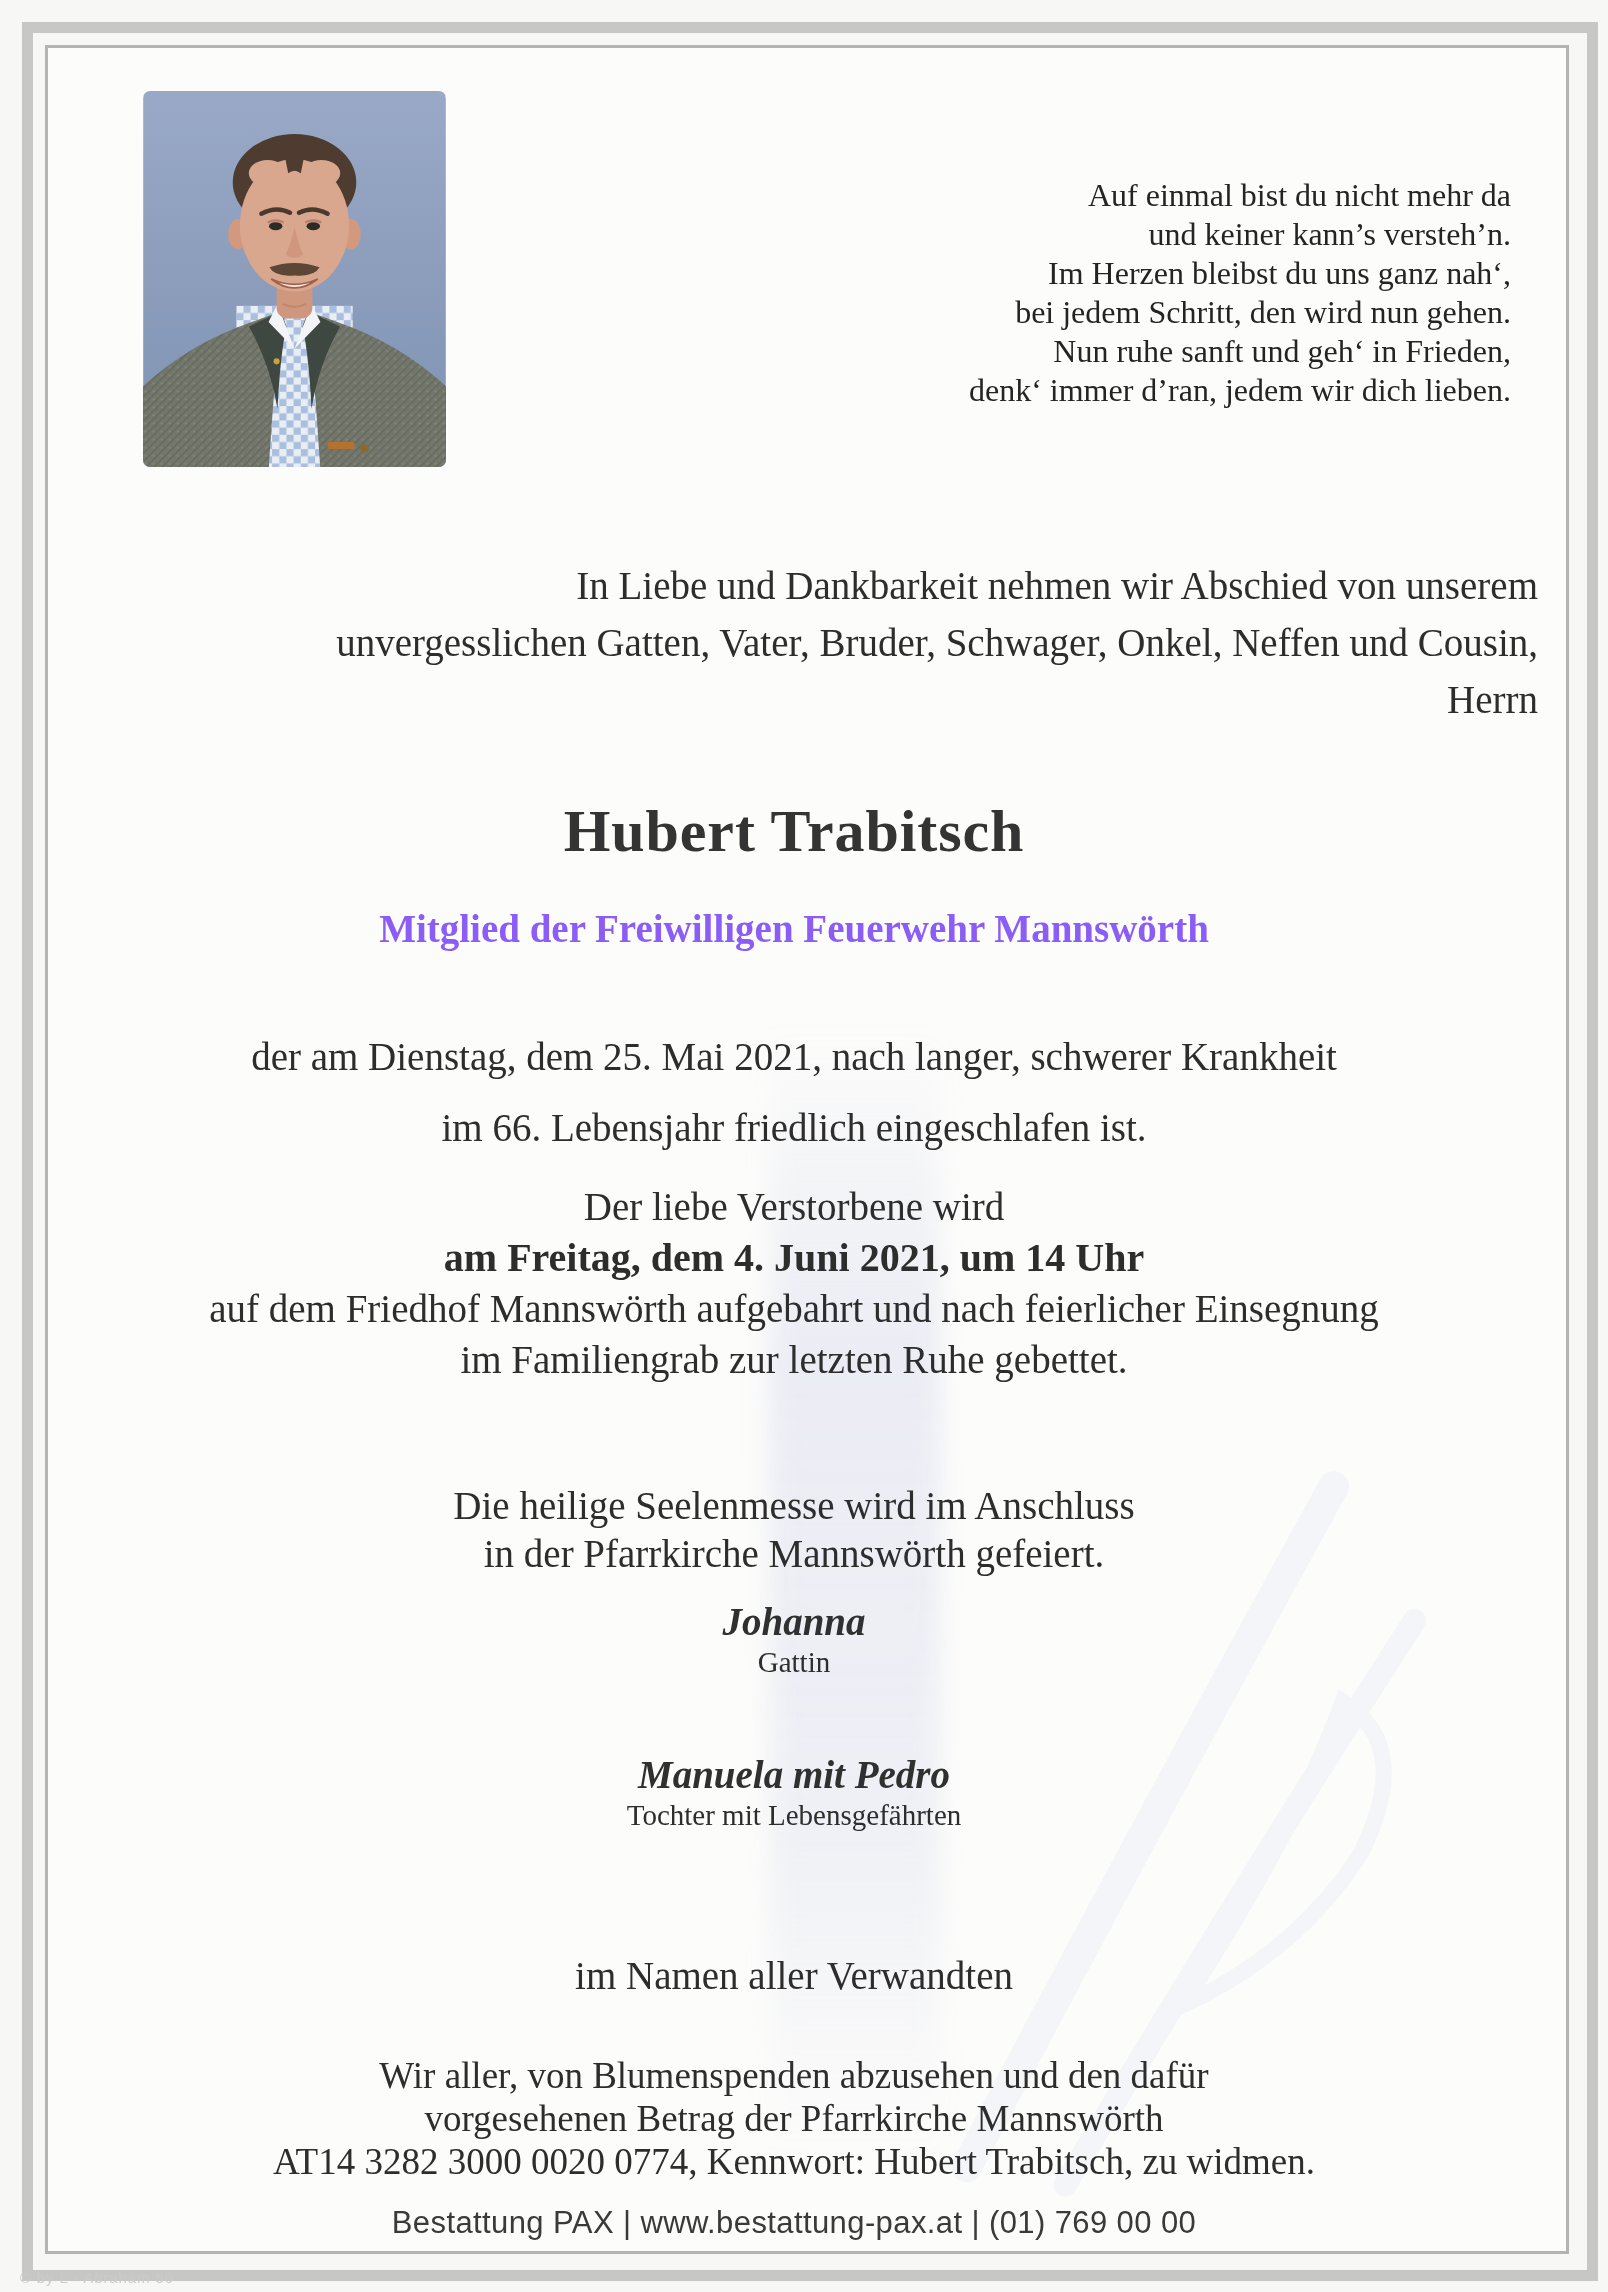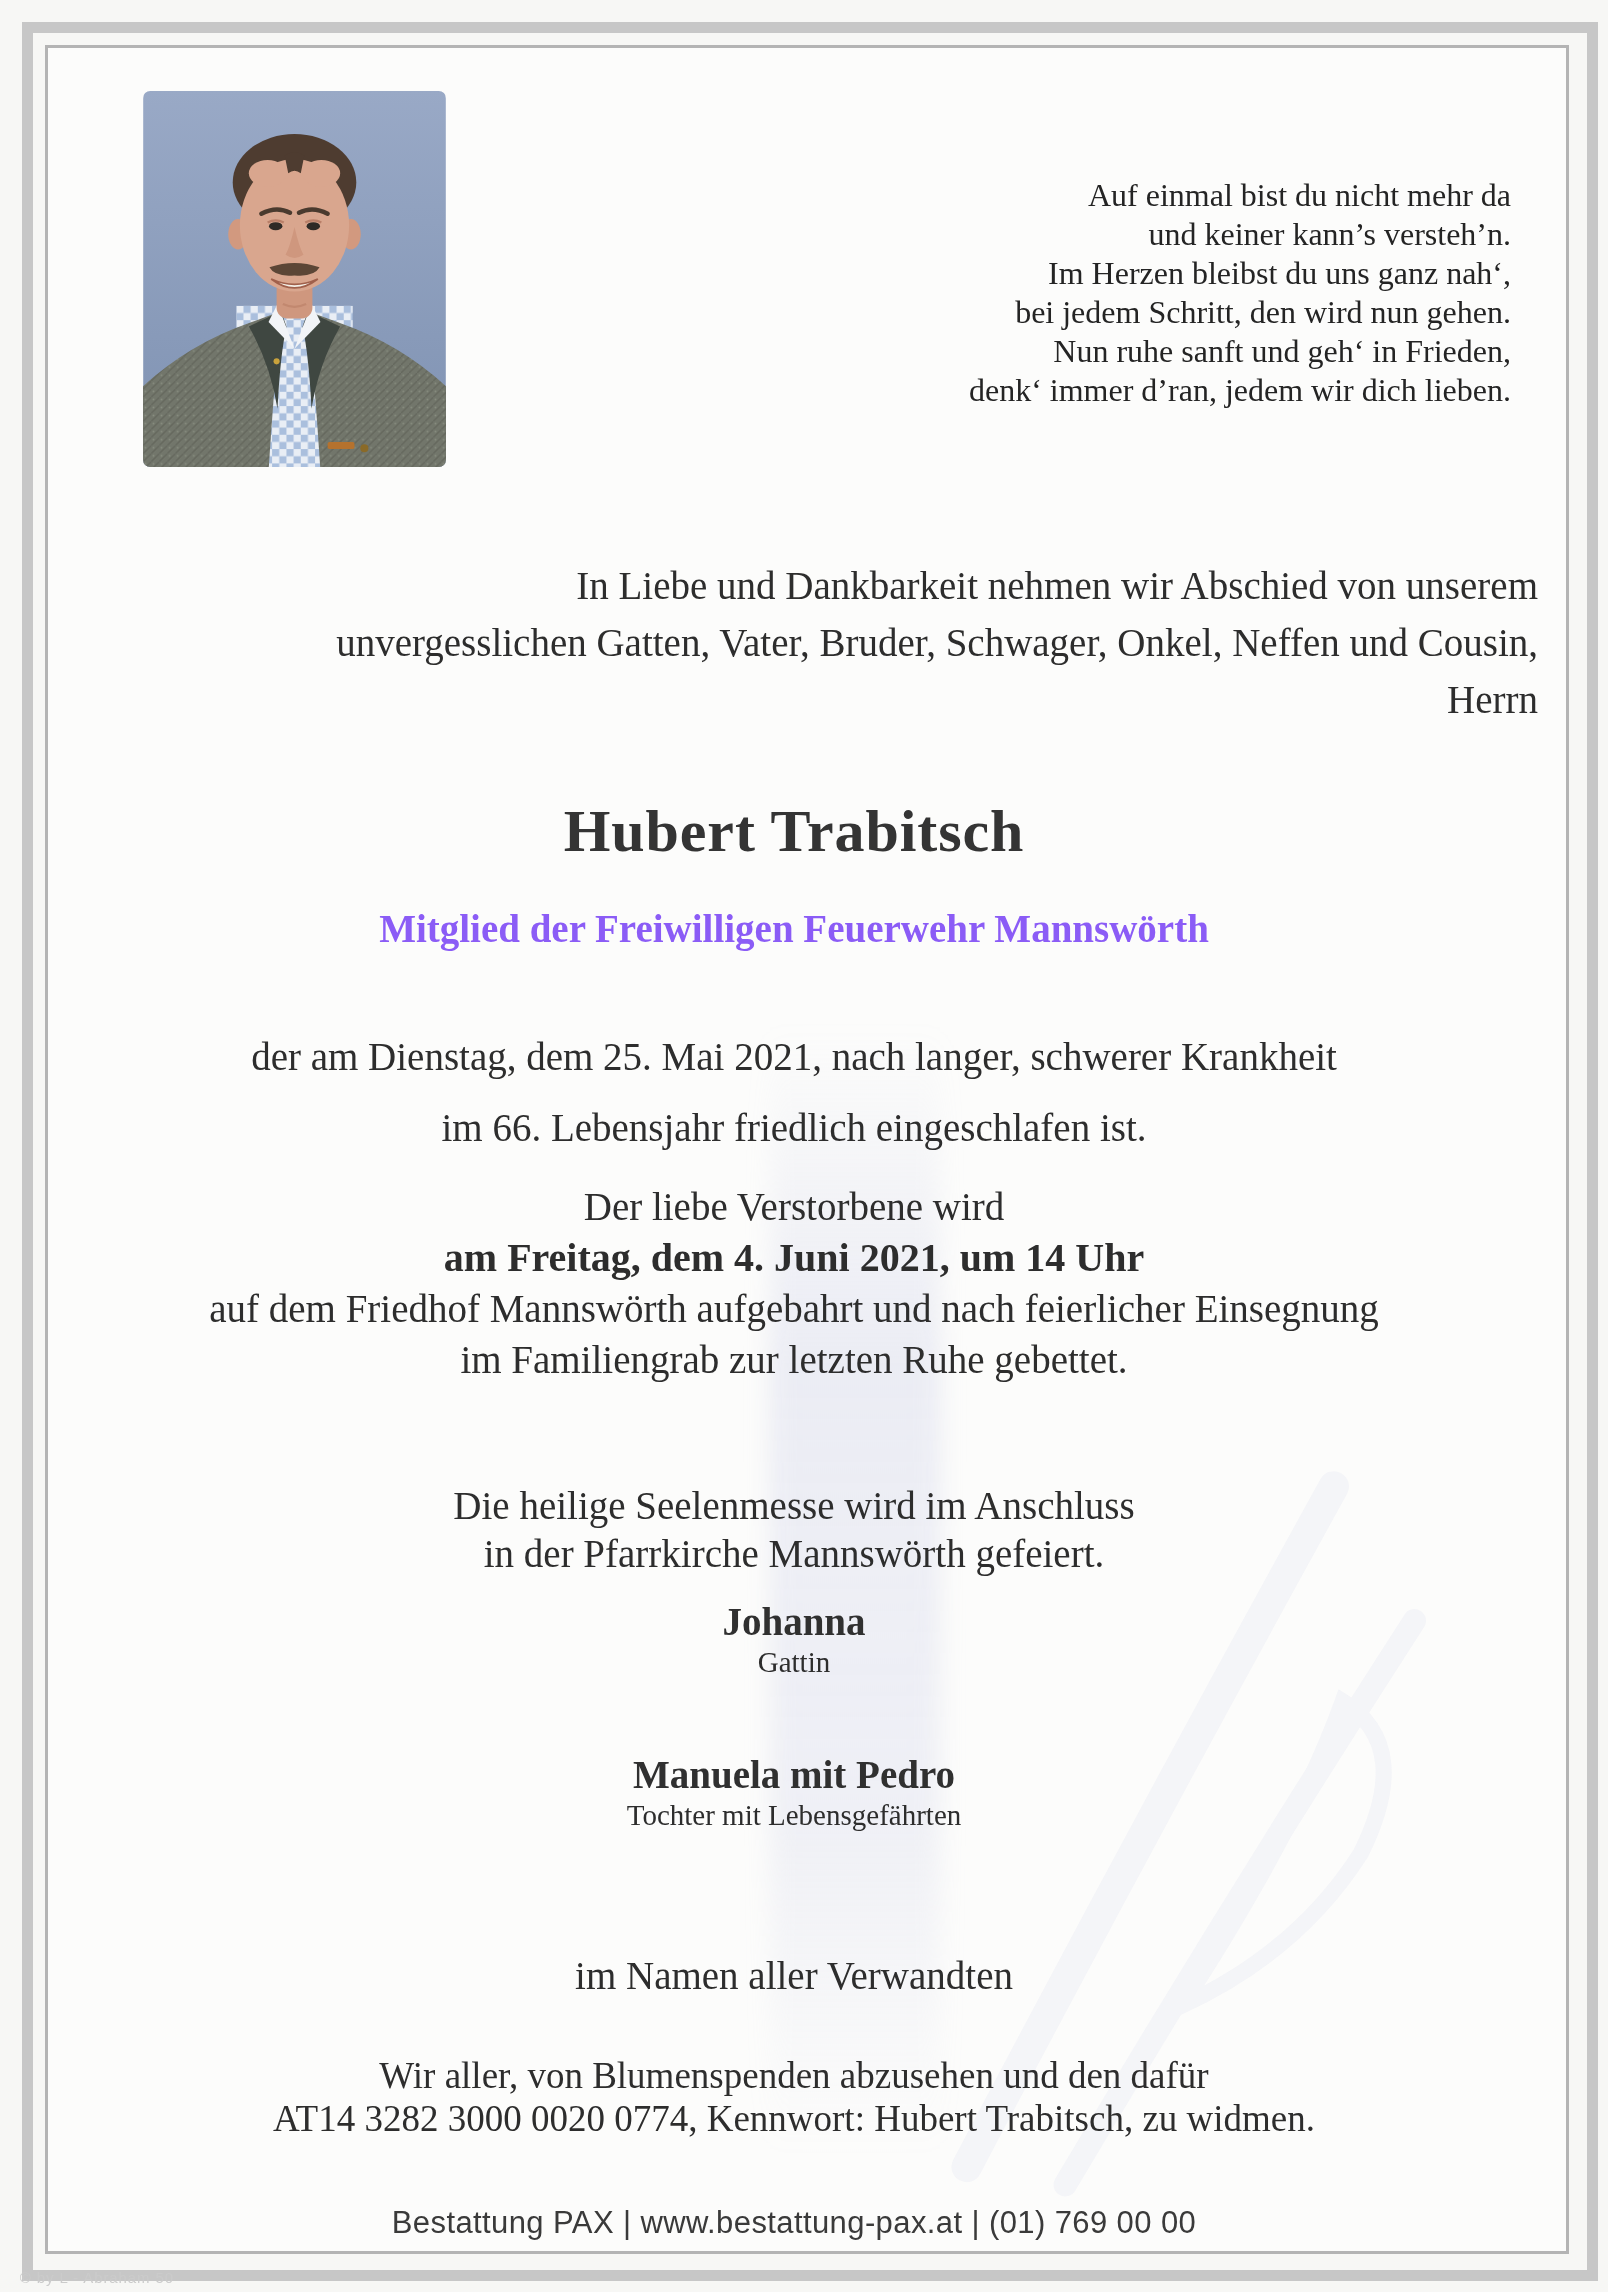--- a/index.html
+++ b/index.html
@@ -45,21 +45,21 @@
   .block { position:absolute; left:0; right:0; text-align:center; }
 
   .intro        { top:557px;  font-size:39px; line-height:57px;text-align:right; }
   .name         { top:797px;  font-size:60px; font-weight:bold; color:#343434; letter-spacing:0.9px; }
   .affiliation  { top:906px;  font-size:39px; font-weight:bold; color:#8b5cf6; }
   .death-notice { top:1021px; font-size:39px; line-height:71px; }
   .funeral      { top:1181px; font-size:39px; line-height:51px; }
   .funeral .bold-line { font-weight:bold; font-size:40px; }
   .mass         { top:1438px; font-size:39px; line-height:48px;margin-top:44px; }
 
-  .mourner-name     { font-size:39px; font-weight:bold; line-height:43px; color:#303030; }
+  .mourner-name     { font-size:39px; font-weight:bold; line-height:43px; color:#303030;font-style:italic; }
   .mourner-relation { font-size:29px; line-height:38px; }
   .mourner-1 { top:1600px; }
   .mourner-2 { top:1753px; }
 
   .closing  { top:1954px; font-size:39px; line-height:43px; }
   .donation { top:2054px; font-size:37px; line-height:43px; }
 
   .footer {
     top:2205px; font-size:31px; color:#3a3a3a;
     font-family:"Liberation Sans","DejaVu Sans",sans-serif;
@@ -201,20 +201,21 @@
 
     <div class="block mourner-2">
       <div class="mourner-name">Manuela mit Pedro</div>
       <div class="mourner-relation">Tochter mit Lebensgefährten</div>
     </div>
 
     <div class="block closing">im Namen aller Verwandten</div>
 
     <div class="block donation">
       <div>Wir aller, von Blumenspenden abzusehen und den dafür</div>
+      <div>vorgesehenen Betrag der Pfarrkirche Mannswörth</div>
       <div>AT14 3282 3000 0020 0774, Kennwort: Hubert Trabitsch, zu widmen.</div>
     </div>
 
     <div class="block footer">Bestattung PAX | www.bestattung-pax.at | (01) 769 00 00</div>
 
   </div>
 
   <div class="copyright">© by L - Abraham 50</div>
 
 </div>

